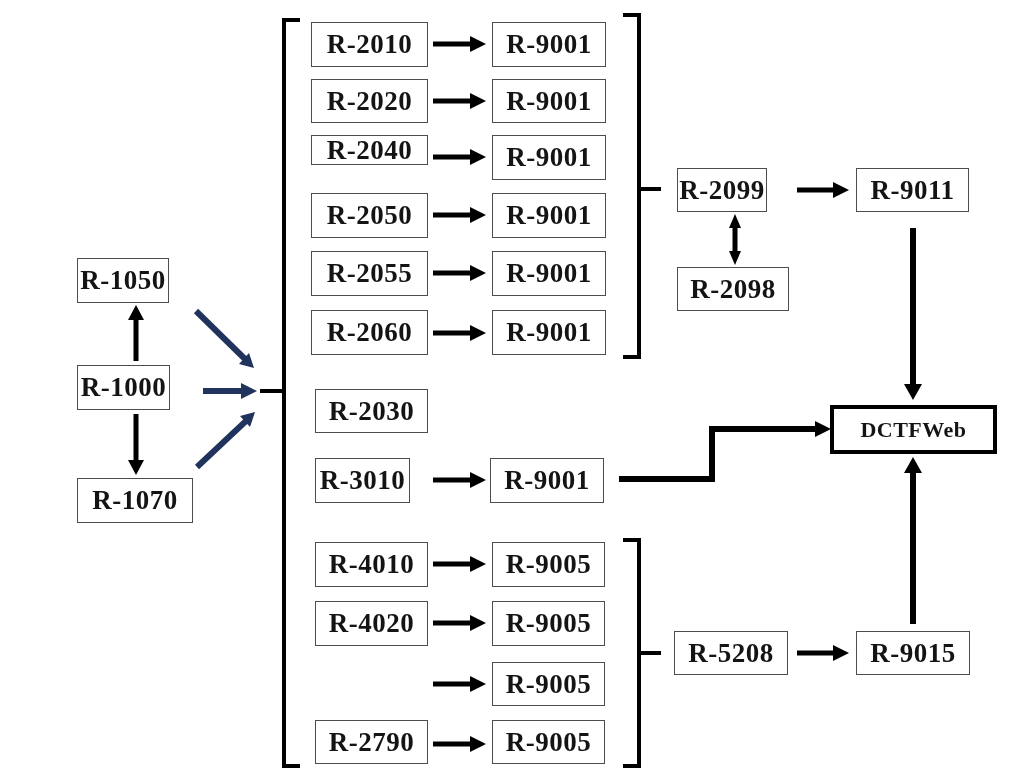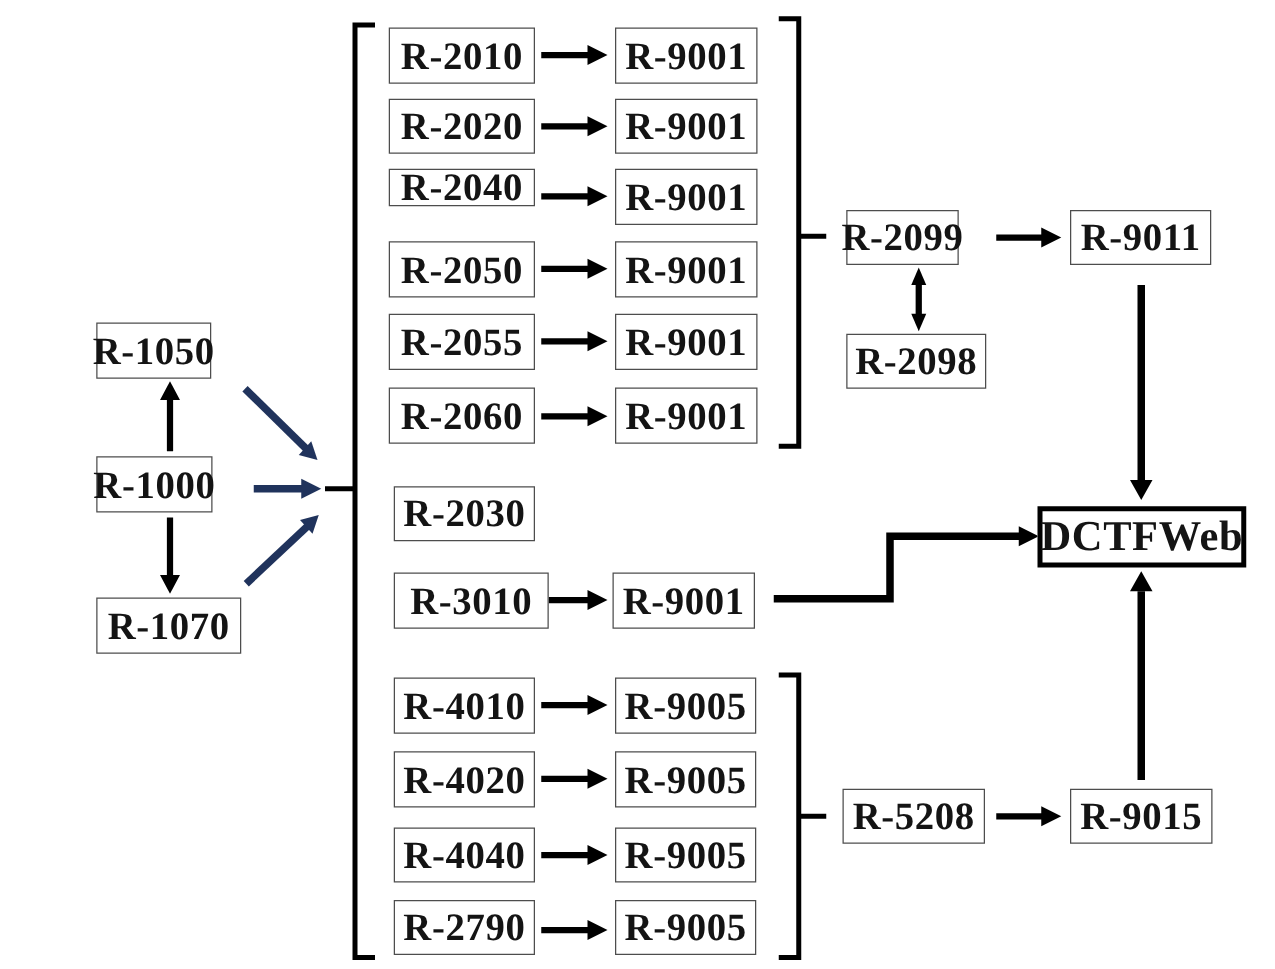--- a/index.html
+++ b/index.html
@@ -5,24 +5,24 @@
   html,body{margin:0;padding:0;background:#ffffff;}
   .canvas{
     position:relative;width:1020px;height:775px;background:#ffffff;overflow:hidden;
     font-family:"Liberation Serif","DejaVu Serif",serif;
   }
   svg.wires{position:absolute;left:0;top:0;z-index:1;}
   .node{
     position:absolute;box-sizing:border-box;z-index:2;
     display:flex;align-items:center;justify-content:center;
     background:#ffffff;border:1.5px solid #4d4d4d;
-    font-weight:700;font-size:31px;color:#141414;letter-spacing:0.5px;
+    font-weight:700;font-size:27px;color:#141414;letter-spacing:0.5px;
     white-space:nowrap;
   }
-  .node.final{border:4px solid #000000;font-size:34px;}
+  .node.final{border:4px solid #000000;font-size:22px;}
   .wire{stroke:#000000;fill:none;}
   .w5{stroke-width:5;}
   .w6{stroke-width:6;}
   .w4{stroke-width:4;}
   .head{fill:#000000;stroke:none;}
   .blue .wire{stroke:#20335c;}
   .blue .head{fill:#20335c;}
 </style>
 </head>
 <body>
@@ -154,33 +154,32 @@
   <div class="node" style="left:311px;top:135px;width:117px;height:30px">R-2040</div>
   <div class="node" style="left:492px;top:135px;width:114px;height:45px">R-9001</div>
   <div class="node" style="left:311px;top:193px;width:117px;height:45px">R-2050</div>
   <div class="node" style="left:492px;top:193px;width:114px;height:45px">R-9001</div>
   <div class="node" style="left:311px;top:251px;width:117px;height:45px">R-2055</div>
   <div class="node" style="left:492px;top:251px;width:114px;height:45px">R-9001</div>
   <div class="node" style="left:311px;top:310px;width:117px;height:45px">R-2060</div>
   <div class="node" style="left:492px;top:310px;width:114px;height:45px">R-9001</div>
 
   <div class="node" style="left:315px;top:389px;width:113px;height:44px">R-2030</div>
-  <div class="node" style="left:315px;top:458px;width:124px;height:45px">R-3010</div>
+  <div class="node" style="left:315px;top:458px;width:95px;height:45px">R-3010</div>
   <div class="node" style="left:490px;top:458px;width:114px;height:45px">R-9001</div>
 
   <div class="node" style="left:677px;top:168px;width:90px;height:44px">R-2099</div>
   <div class="node" style="left:856px;top:168px;width:113px;height:44px">R-9011</div>
   <div class="node" style="left:677px;top:267px;width:112px;height:44px">R-2098</div>
   <div class="node final" style="left:830px;top:405px;width:167px;height:49px">DCTFWeb</div>
 
   <div class="node" style="left:315px;top:542px;width:113px;height:45px">R-4010</div>
   <div class="node" style="left:492px;top:542px;width:113px;height:45px">R-9005</div>
   <div class="node" style="left:315px;top:601px;width:113px;height:45px">R-4020</div>
   <div class="node" style="left:492px;top:601px;width:113px;height:45px">R-9005</div>
-  <div class="node" style="left:315px;top:662px;width:113px;height:44px">R-4040</div>
   <div class="node" style="left:492px;top:662px;width:113px;height:44px">R-9005</div>
   <div class="node" style="left:315px;top:720px;width:113px;height:44px">R-2790</div>
   <div class="node" style="left:492px;top:720px;width:113px;height:44px">R-9005</div>
 
   <div class="node" style="left:674px;top:631px;width:114px;height:44px">R-5208</div>
   <div class="node" style="left:856px;top:631px;width:114px;height:44px">R-9015</div>
 
 </div>
 
 </body></html>

